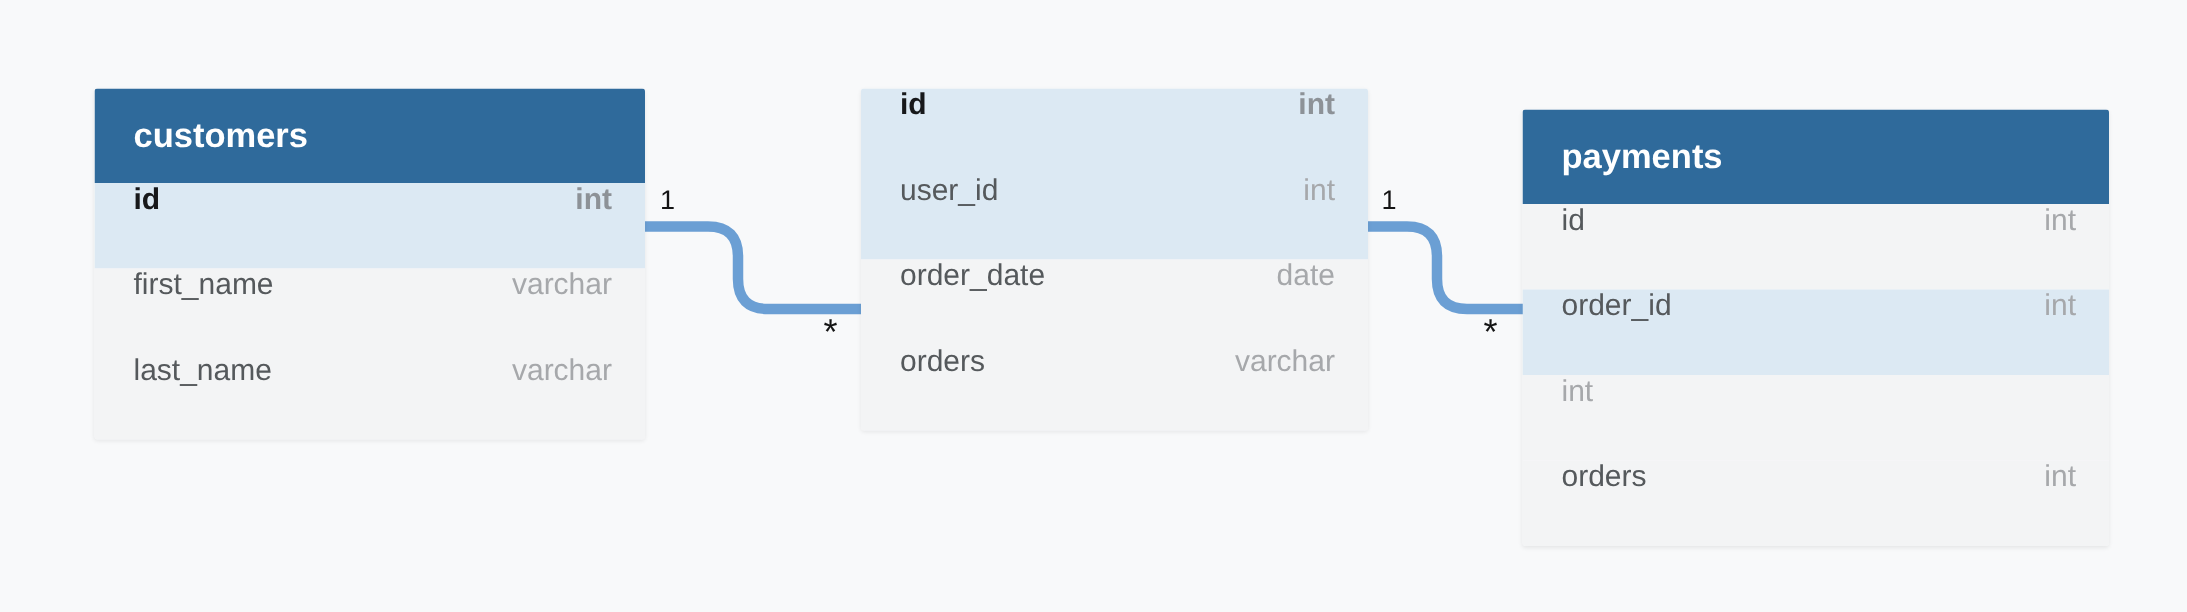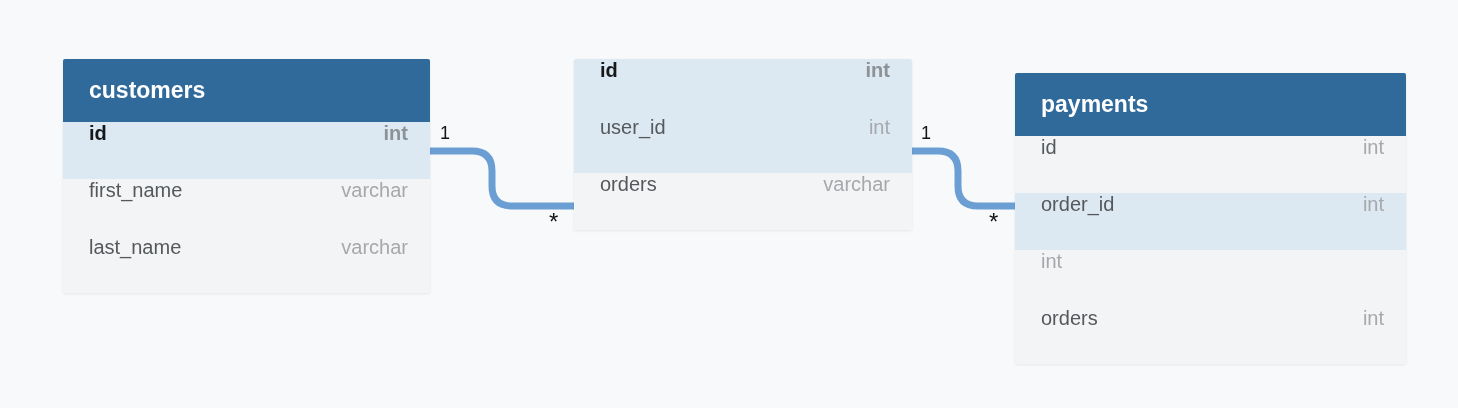--- a/index.html
+++ b/index.html
@@ -105,20 +105,24 @@
   <div class="db-table" id="table-orders">
     <div class="field-row key pk">
       <span class="field-name">id</span>
       <span class="field-type">int</span>
     </div>
     <div class="field-row key">
       <span class="field-name">user_id</span>
       <span class="field-type">int</span>
     </div>
     <div class="field-row">
+      <span class="field-name">order_date</span>
+      <span class="field-type">date</span>
+    </div>
+    <div class="field-row">
       <span class="field-name">orders</span>
       <span class="field-type">varchar</span>
     </div>
   </div>
 
   <div class="db-table" id="table-payments">
     <div class="table-header">
       <span>payments</span>
     </div>
     <div class="field-row">

